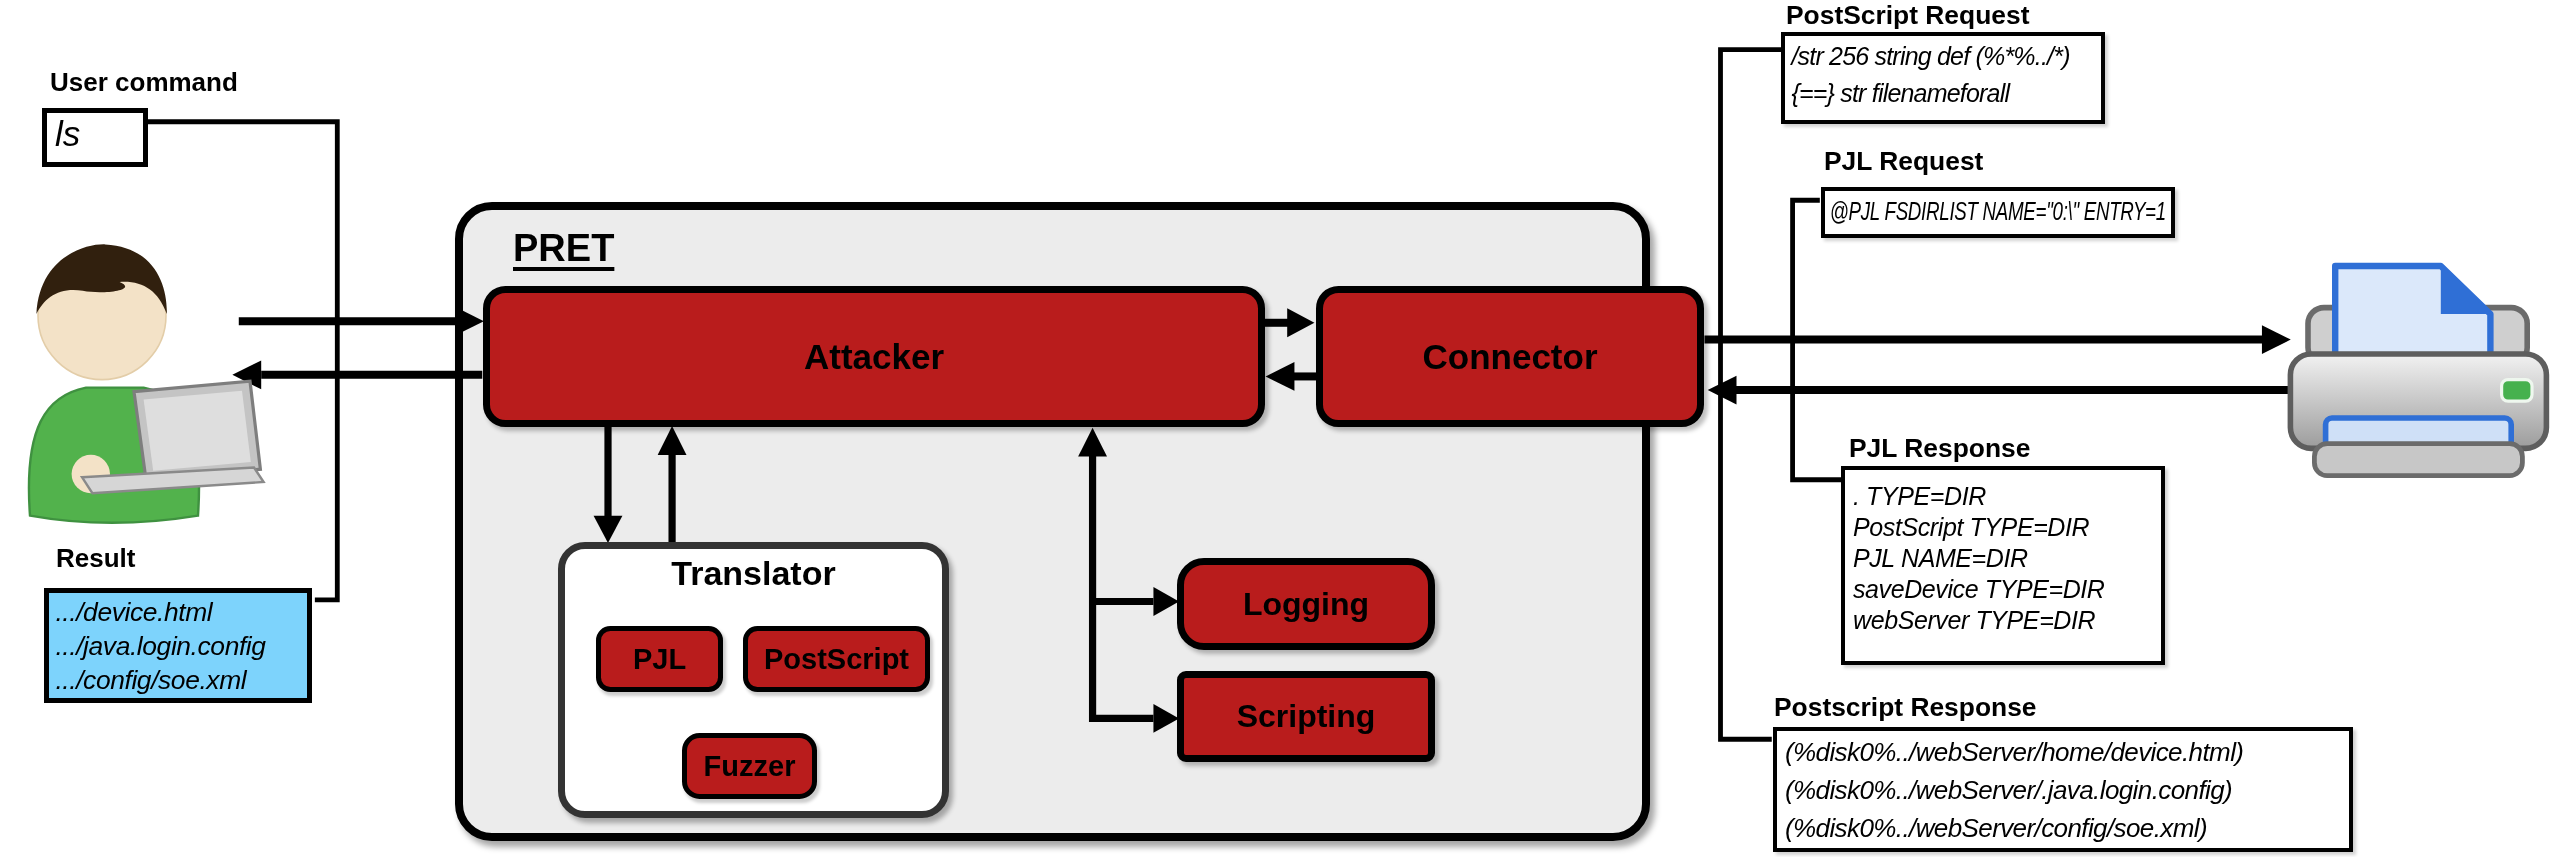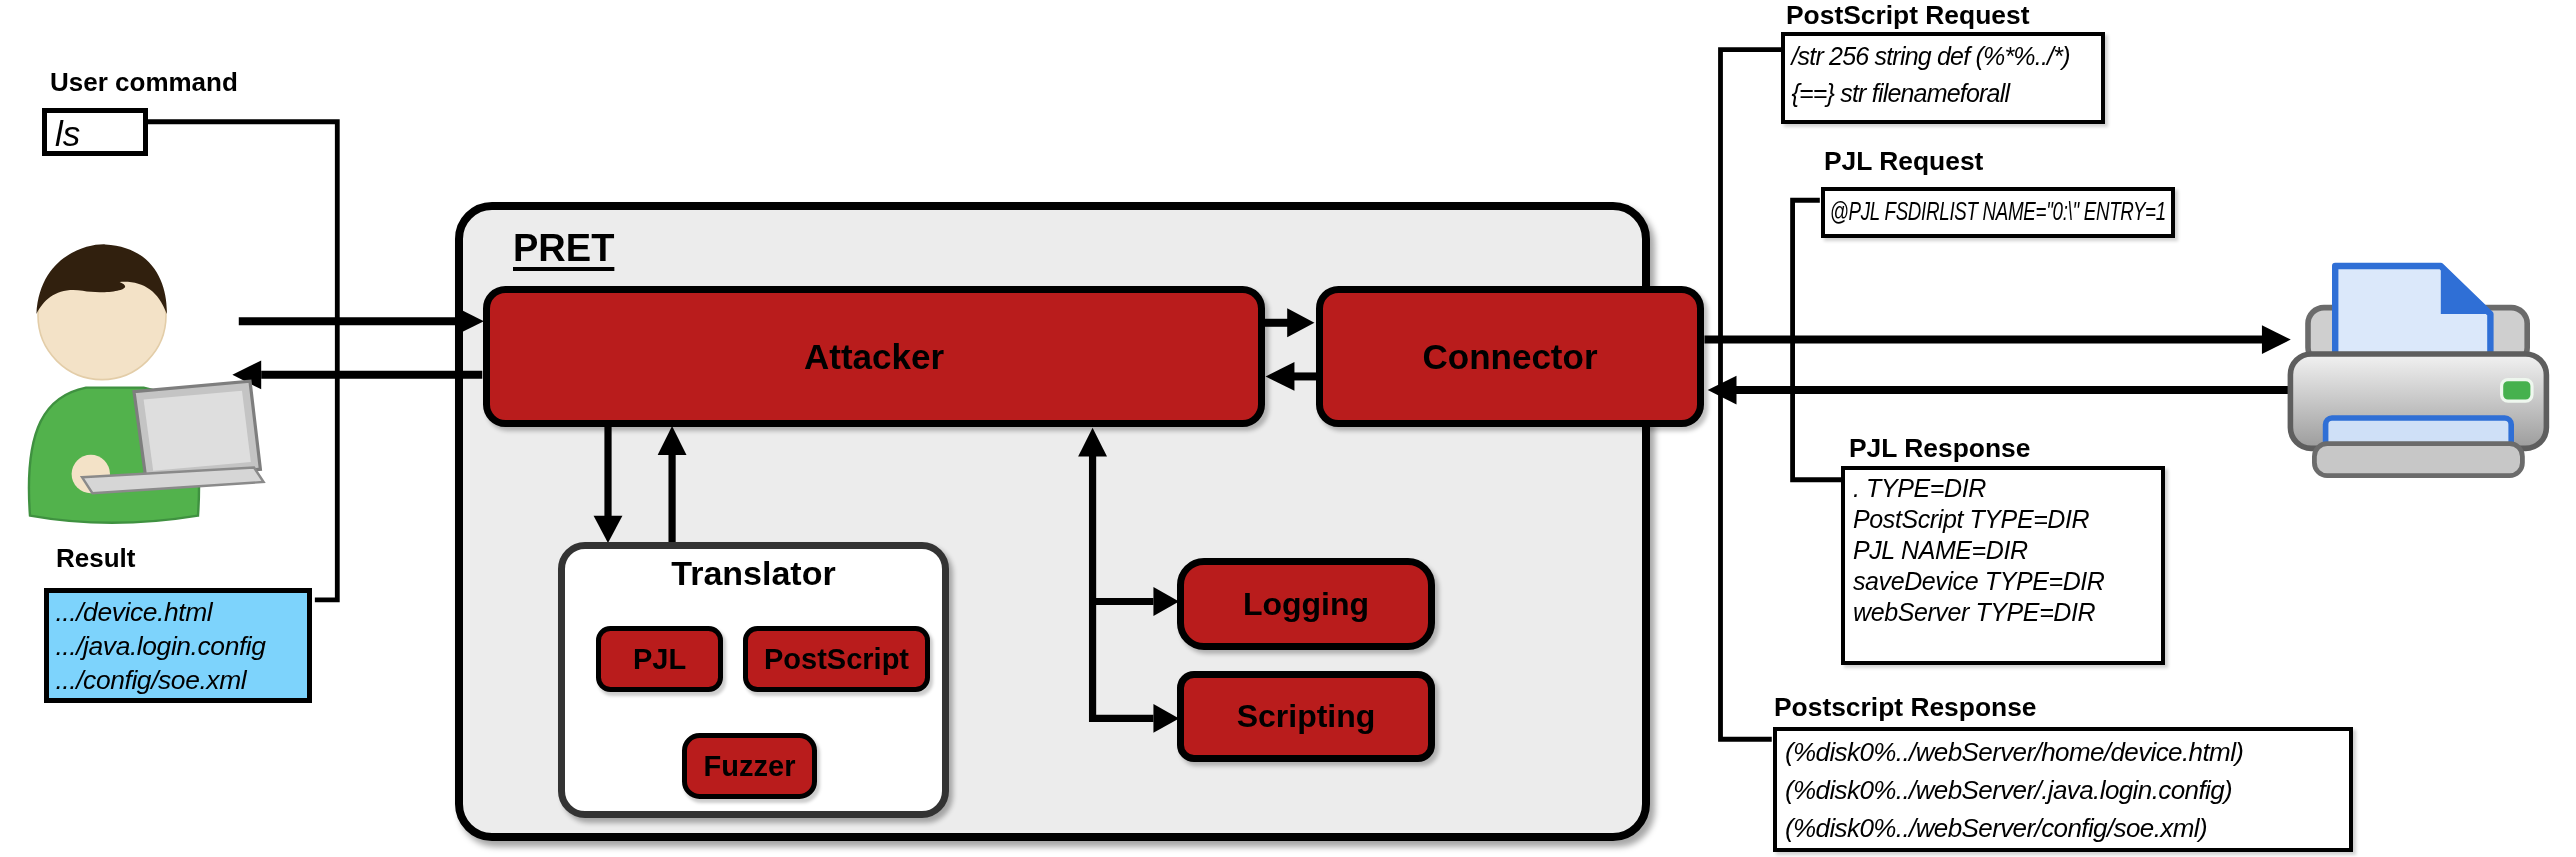--- a/index.html
+++ b/index.html
@@ -44,21 +44,21 @@
   .msgbox .tline{white-space:nowrap;}
   .ls-box{border:5.6px solid #000;background:#fff;z-index:10;font-style:italic;font-size:35px;
     padding:0 0 0 8px;line-height:42px;}
   .result-box{border:5.6px solid #000;background:#7dd3fc;z-index:10;font-style:italic;
     font-size:26.4px;line-height:34px;letter-spacing:-0.4px;padding:1.6px 6.4px;}
   .ps-req .tline{font-size:25px;line-height:37px;letter-spacing:-0.8px;padding-left:6.4px;}
   .ps-req{padding-top:2.4px;}
   .pjl-req .tline{font-size:25px;line-height:40px;transform:scaleX(0.75);transform-origin:0 50%;
     letter-spacing:-0.4px;padding-left:6.4px;}
   .pjl-resp .tline{font-size:25px;line-height:31px;letter-spacing:-0.4px;padding-left:8px;}
-  .pjl-resp{padding-top:3px;}
+  .pjl-resp{padding-top:11px;}
   .ps-resp .tline{font-size:26px;line-height:38px;letter-spacing:-0.6px;padding-left:8px;}
   .ps-resp{padding-top:1.6px;}
 </style>
 </head>
 <body>
 
 <div id="canvas">
 
   <svg class="overlay" width="2576" height="857" viewBox="0 0 3216 1070">
     <g stroke="#000" fill="none">
@@ -97,21 +97,21 @@
       <polygon points="821,568 857,568 839,532"></polygon>
       <polygon points="1346,570 1382,570 1364,534"></polygon>
       <polygon points="1440,733 1440,769 1472,751"></polygon>
       <polygon points="1440,879 1440,915 1472,897"></polygon>
       <polygon points="829,944 829,968 852,956"></polygon>
       <polygon points="1040,944 1040,968 1017,956"></polygon>
     </g>
   </svg>
 
   <div class="abs side-title" style="left:50px;top:67px;font-size:26px">User command</div>
-  <div class="abs ls-box" style="left:42px;top:108px;width:106px;height:48px">ls</div>
+  <div class="abs ls-box" style="left:42px;top:108px;width:106px;height:59px">ls</div>
 
   <svg class="icon-svg" style="left:6.4px;top:234px" width="264" height="296" viewBox="0 0 330 370">
     <path d="M30,352 C22,242 50,202 100,192 L172,192 C227,202 247,247 240,352 Q130,370 30,352 Z" fill="#52b24c" stroke="#3f9140" stroke-width="3"></path>
     <circle cx="106" cy="300" r="24" fill="#f3e2c7"></circle>
     <circle cx="120" cy="102" r="80" fill="#f3e2c7" stroke="#e3cda8" stroke-width="2"></circle>
     <path d="M38,100 C42,28 100,12 124,13 C184,16 202,62 201,100 C190,70 170,58 142,60 C166,70 122,76 96,71 C66,66 48,80 38,100 Z" fill="#31200e"></path>
     <polygon points="160,197 305,184 318,294 175,307" fill="#c4c4c4" stroke="#7e7e7e" stroke-width="4"></polygon>
     <polygon points="172,207 295,196 306,285 184,296" fill="#dedede"></polygon>
     <polygon points="95,304 310,292 322,310 108,324" fill="#d6d6d6" stroke="#8a8a8a" stroke-width="3"></polygon>
   </svg>
@@ -130,21 +130,21 @@
 
   <div class="abs node big" style="left:1316px;top:286px;width:388px;height:141px">Connector</div>
 
   <div class="abs translator" style="left:558px;top:542px;width:391px;height:276px"></div>
   <div class="abs translator-title" style="left:558px;top:554px;width:391px">Translator</div>
   <div class="abs node small" style="left:596px;top:626px;width:127px;height:66px">PJL</div>
   <div class="abs node small" style="left:743px;top:626px;width:187px;height:66px">PostScript</div>
   <div class="abs node small" style="left:682px;top:733px;width:135px;height:66px;border-radius:17.6px">Fuzzer</div>
 
   <div class="abs node mid" style="left:1177px;top:558px;width:258px;height:92px;border-radius:27px">Logging</div>
-  <div class="abs node mid" style="left:1177px;top:671px;width:258px;height:91px;border-radius:17px">Scripting</div>
+  <div class="abs node mid" style="left:1177px;top:671px;width:258px;height:91px;border-radius:9px">Scripting</div>
 
   <svg class="icon-svg" style="left:2284px;top:258px" width="272" height="240" viewBox="0 0 340 300">
     <defs>
       <linearGradient id="gbody" x1="0" y1="0" x2="0" y2="1">
         <stop offset="0" stop-color="#f2f2f2"></stop>
           <stop offset="1" stop-color="#9c9c9c"></stop>
       </linearGradient>
     </defs>
     <rect x="30" y="62" width="274" height="70" rx="20" fill="#cfcfcf" stroke="#6b6b6b" stroke-width="7"></rect>
     <polygon points="64,10 196,10 258,70 258,162 64,162" fill="#dbe8fa" stroke="#2f6fd6" stroke-width="8" stroke-linejoin="round"></polygon>

